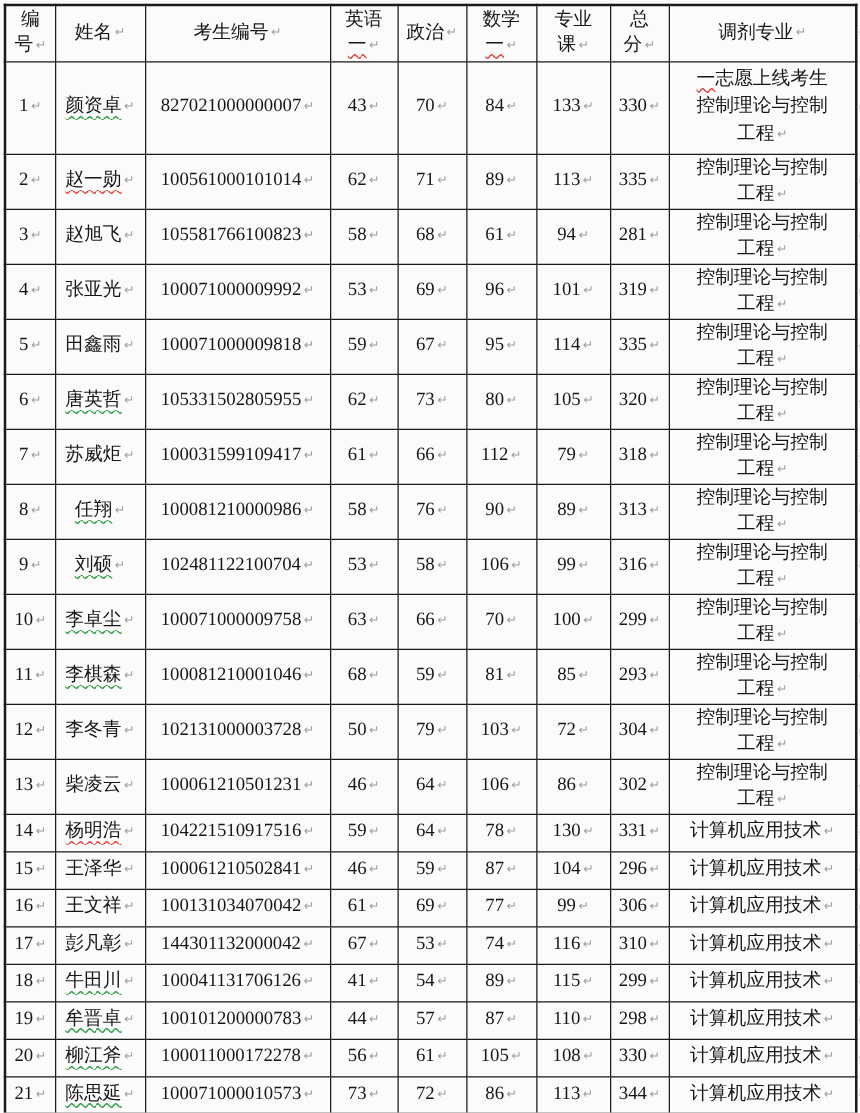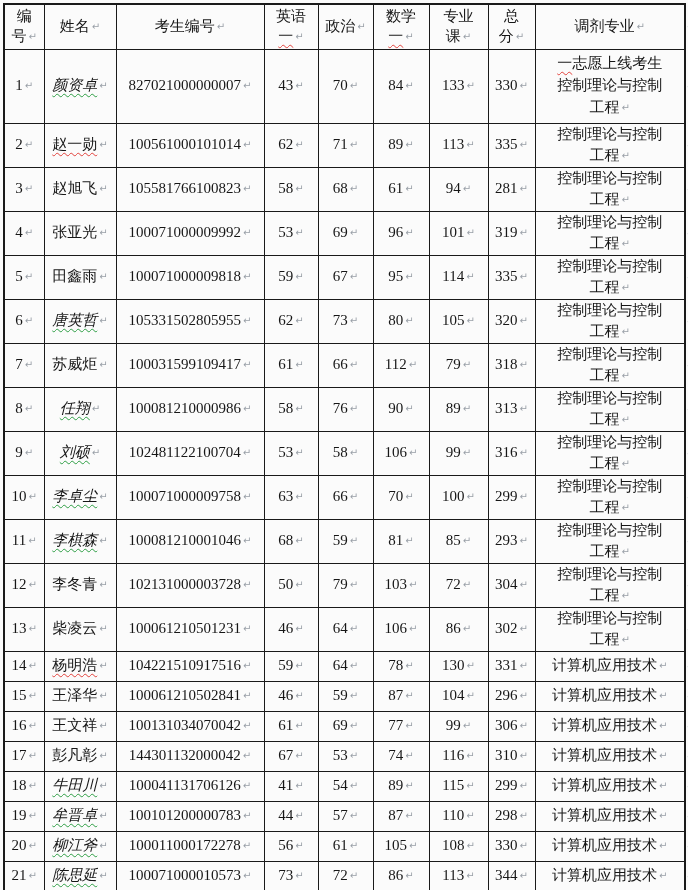--- a/index.html
+++ b/index.html
@@ -21,21 +21,21 @@
   tr.r-mid{height:44px;}
   tr.r-mid td{line-height:21px;}
   tr.r-short{height:30px;padding-left:33px;}
   .cline{display:block;}
   .pmark{
     font-family:"DejaVu Sans",sans-serif;
     font-size:10px;color:#9aa0a8;margin-left:2px;
     display:inline-block;transform:translateY(-1px);
   }
   .sq-green{text-decoration:underline;text-decoration-style:wavy;
-    text-decoration-color:#2e9e44;text-decoration-thickness:1px;text-underline-offset:3px;font-style:italic;}
+    text-decoration-color:#2e9e44;text-decoration-thickness:1px;text-underline-offset:3px;}
   .sq-red{text-decoration:underline;text-decoration-style:wavy;
     text-decoration-color:#e2423c;text-decoration-thickness:1px;text-underline-offset:3px;}
   .margin-marks{display:flex;flex-direction:column;width:8px;padding-top:2px;}
   .mrow{display:flex;align-items:center;}
   .mrow .pmark{margin-left:1px;}
 </style>
 </head>
 <body>
 
 <div class="doc">

